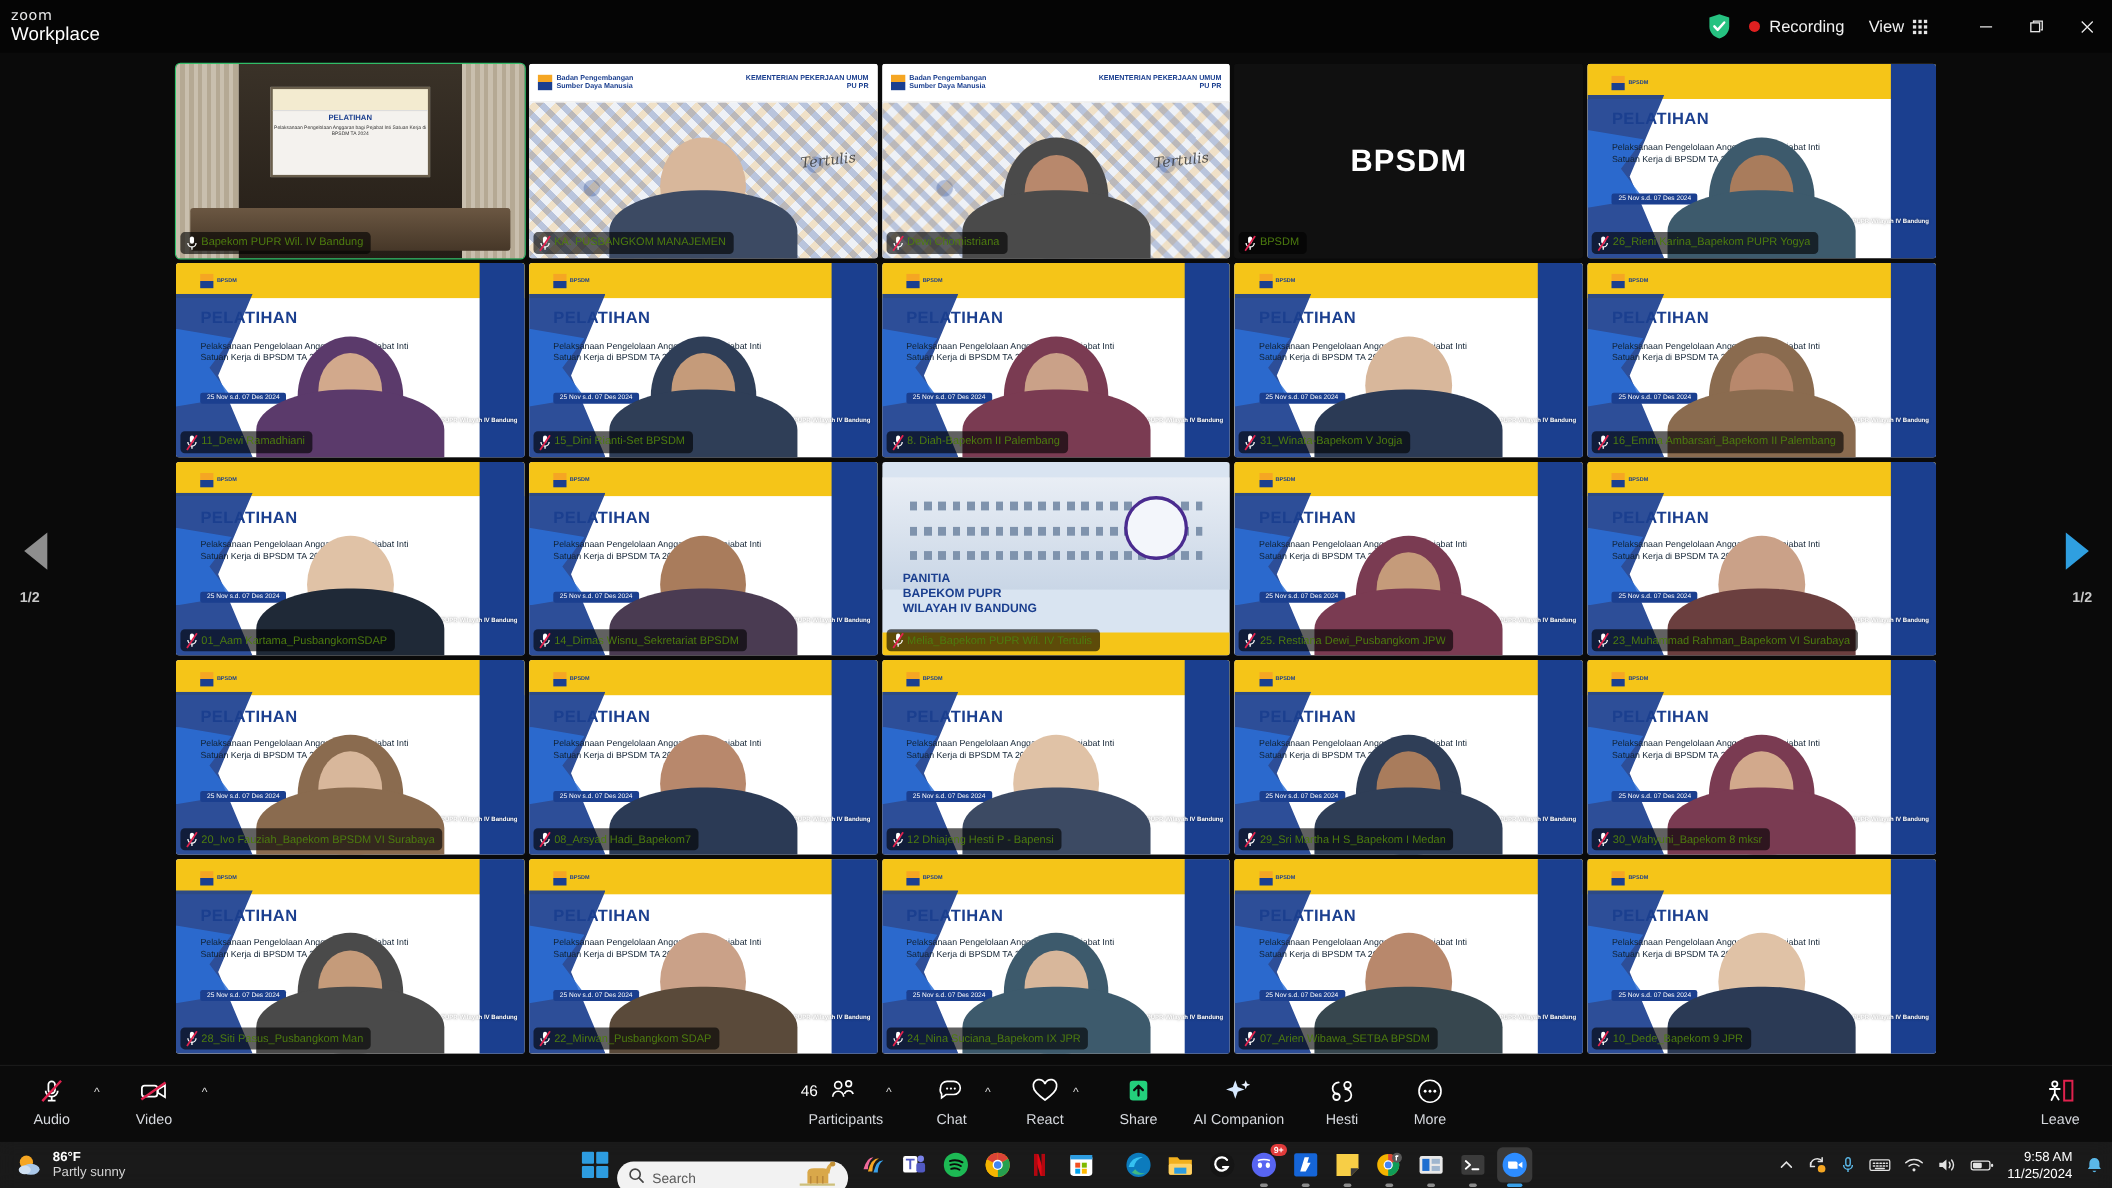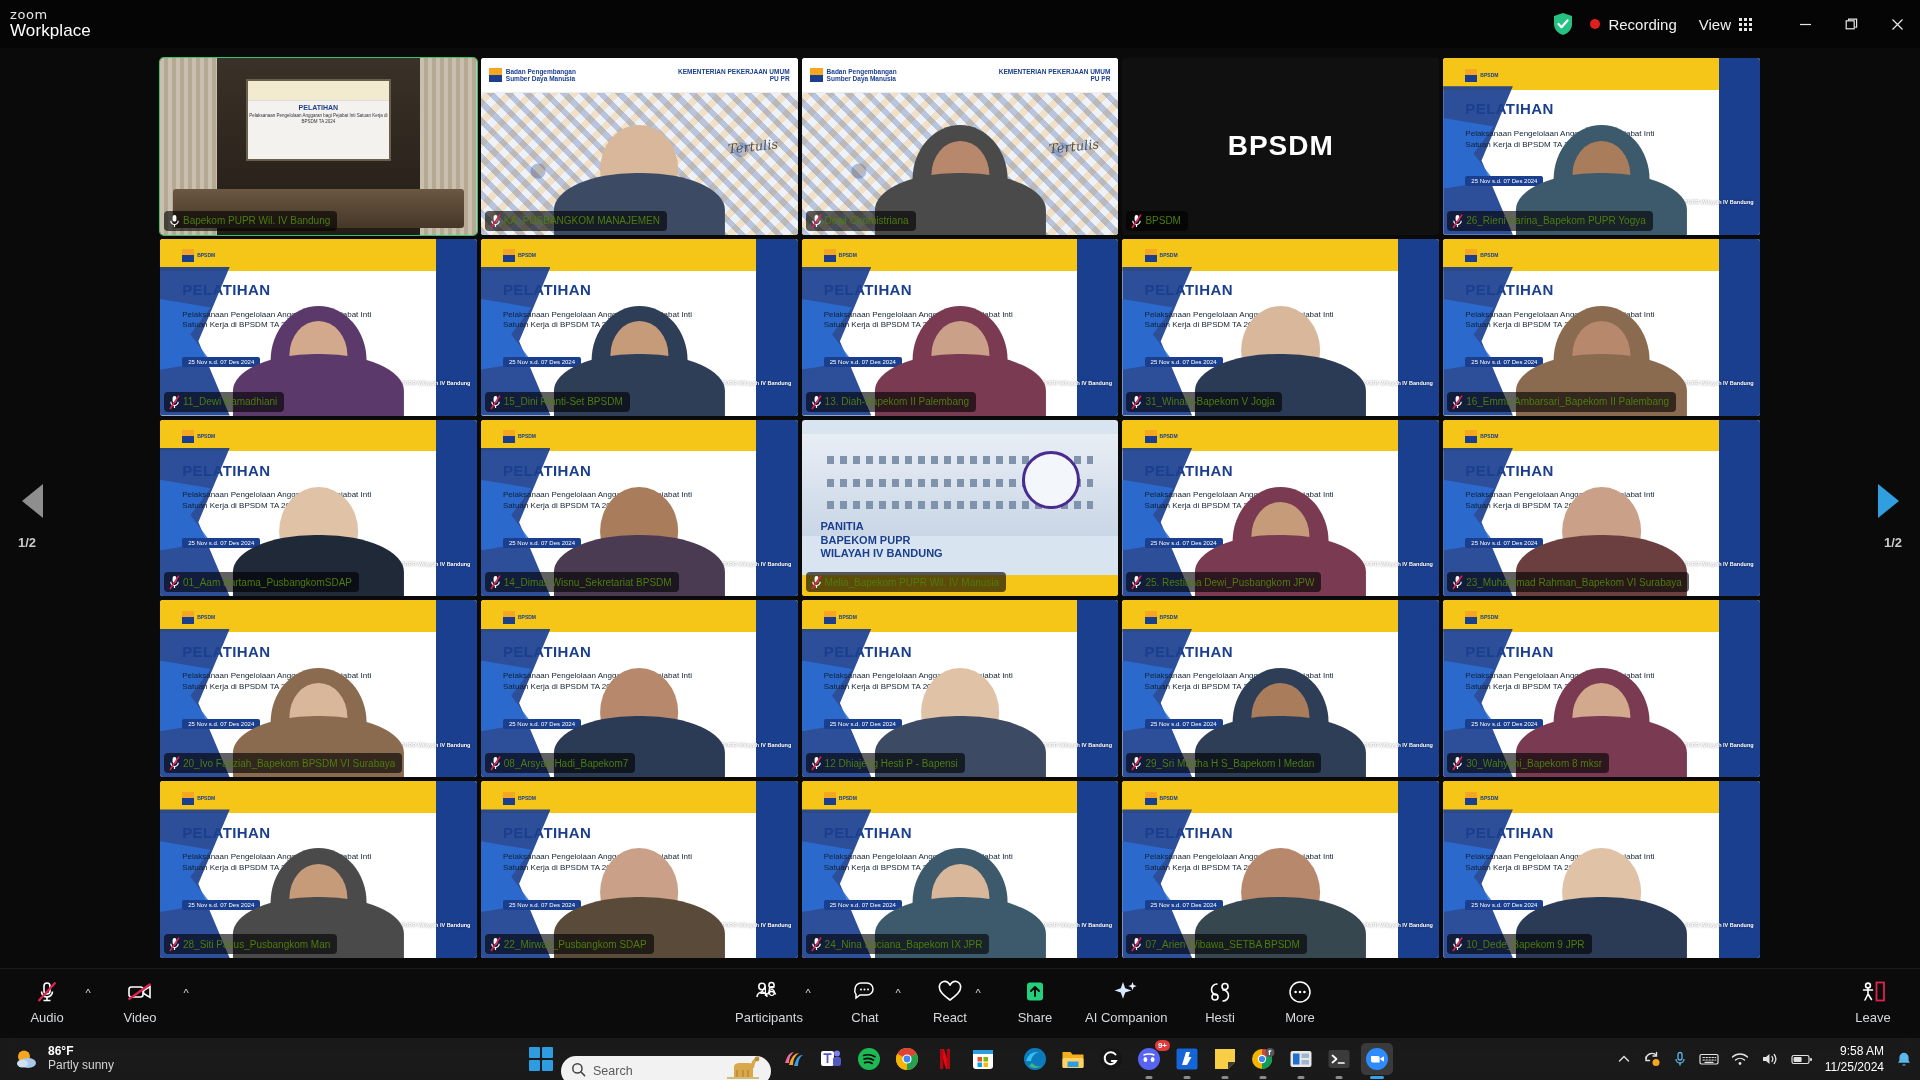--- a/index.html
+++ b/index.html
@@ -586,21 +586,21 @@
           <div style="position: absolute; left: 50%; top: 14%; transform: translateX(-50%); width: 34%; padding-bottom: 40%; border-radius: 50%; background: rgb(202, 161, 136);"></div>
           <div class="body" style="background: rgb(122, 59, 82);"></div>
         </div>
         <div class="namebar">
           <span class="mic"><svg width="11" height="15" viewBox="0 0 11 15">
               <rect x="3.6" y="1" width="3.8" height="6.6" rx="1.9" fill="#ffffff"></rect>
               <path d="M1.8 6.8 a3.7 3.7 0 0 0 7.4 0" fill="none" stroke="#ffffff" stroke-width="1.2"></path>
               <path d="M5.5 10.6 V13" stroke="#ffffff" stroke-width="1.2"></path>
               <path d="M1 14 L10 0.6" stroke="#e0224e" stroke-width="1.6"></path>
             </svg></span>
-          <span class="nm">13. Diah-Bapekom II Palembang</span>
+          <span class="nm">8. Diah-Bapekom II Palembang</span>
         </div>
       </div>
       <div class="tile">
         <div class="slide">
           <div class="ytop"></div>
           <div class="ribbon"></div>
           <div class="ribbon2"></div>
           <div class="blue-right"></div>
           <div class="logo-chip">
             <span class="lc-mark"></span>
@@ -724,21 +724,21 @@
           <div class="ptitle"><span class="p1">PANITIA</span><br><span class="p2">BAPEKOM PUPR</span><br><span class="p3">WILAYAH IV BANDUNG</span></div>
           <div class="ybar"></div>
         </div>
         <div class="namebar">
           <span class="mic"><svg width="11" height="15" viewBox="0 0 11 15">
               <rect x="3.6" y="1" width="3.8" height="6.6" rx="1.9" fill="#ffffff"></rect>
               <path d="M1.8 6.8 a3.7 3.7 0 0 0 7.4 0" fill="none" stroke="#ffffff" stroke-width="1.2"></path>
               <path d="M5.5 10.6 V13" stroke="#ffffff" stroke-width="1.2"></path>
               <path d="M1 14 L10 0.6" stroke="#e0224e" stroke-width="1.6"></path>
             </svg></span>
-          <span class="nm">Melia_Bapekom PUPR Wil. IV Manusia</span>
+          <span class="nm">Melia_Bapekom PUPR Wil. IV Tertulis</span>
         </div>
       </div>
       <div class="tile">
         <div class="slide">
           <div class="ytop"></div>
           <div class="ribbon"></div>
           <div class="ribbon2"></div>
           <div class="blue-right"></div>
           <div class="logo-chip">
             <span class="lc-mark"></span>
@@ -1122,21 +1122,21 @@
     <span class="ico">
       <svg width="30" height="24" viewBox="0 0 30 24">
         <circle cx="8" cy="6.5" r="3.2" fill="none" stroke="#fff" stroke-width="1.5"></circle>
         <path d="M3 17 a5 5 0 0 1 10 0" fill="none" stroke="#fff" stroke-width="1.5"></path>
         <circle cx="17.5" cy="5.2" r="2.6" fill="none" stroke="#fff" stroke-width="1.5"></circle>
         <path d="M13.6 14.5 a4.2 4.2 0 0 1 8 0" fill="none" stroke="#fff" stroke-width="1.5"></path>
       </svg>
     </span>
     <span class="lbl">Participants</span>
   </div>
-  <div class="pcount" style="left:760px; top:14px;">46</div>
+  <div class="pcount" style="left:728px; top:14px;">46</div>
   <div class="caret" style="left:800px;">^</div>
 
   <div class="ctl" style="left:840px;">
     <span class="ico">
       <svg width="26" height="24" viewBox="0 0 26 24">
         <path d="M3 9 a6 6 0 0 1 6-6 h6 a6 6 0 0 1 0 12 h-7 l-4 3 v-3.6 A6 6 0 0 1 3 9 Z" fill="none" stroke="#fff" stroke-width="1.5"></path>
         <circle cx="9" cy="9.6" r="1" fill="#fff"></circle>
           <circle cx="12.5" cy="9.6" r="1" fill="#fff"></circle>
           <circle cx="16" cy="9.6" r="1" fill="#fff"></circle>
       </svg>

